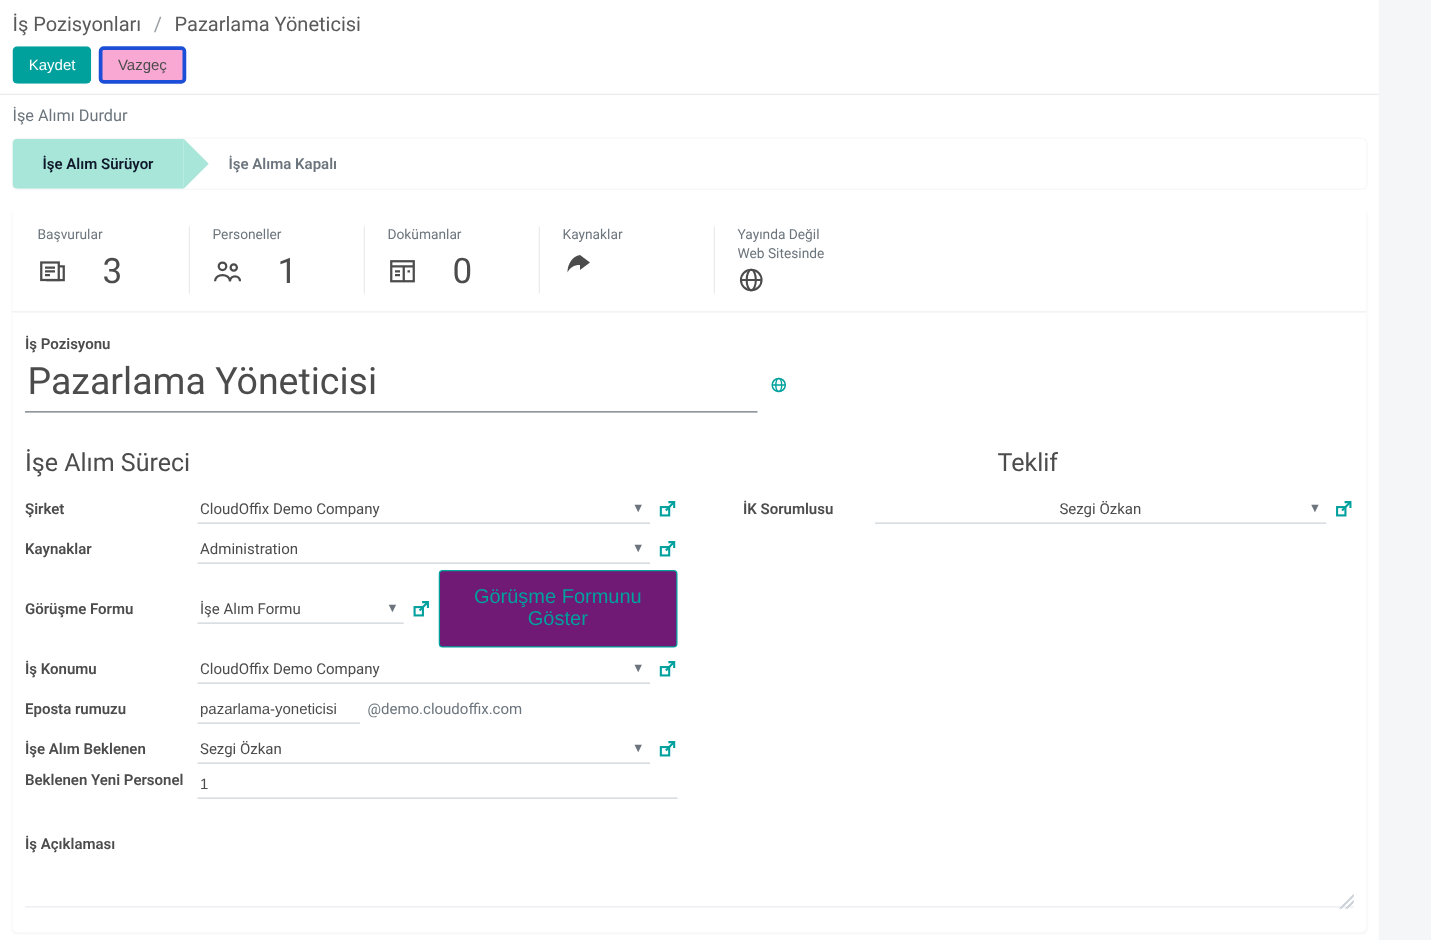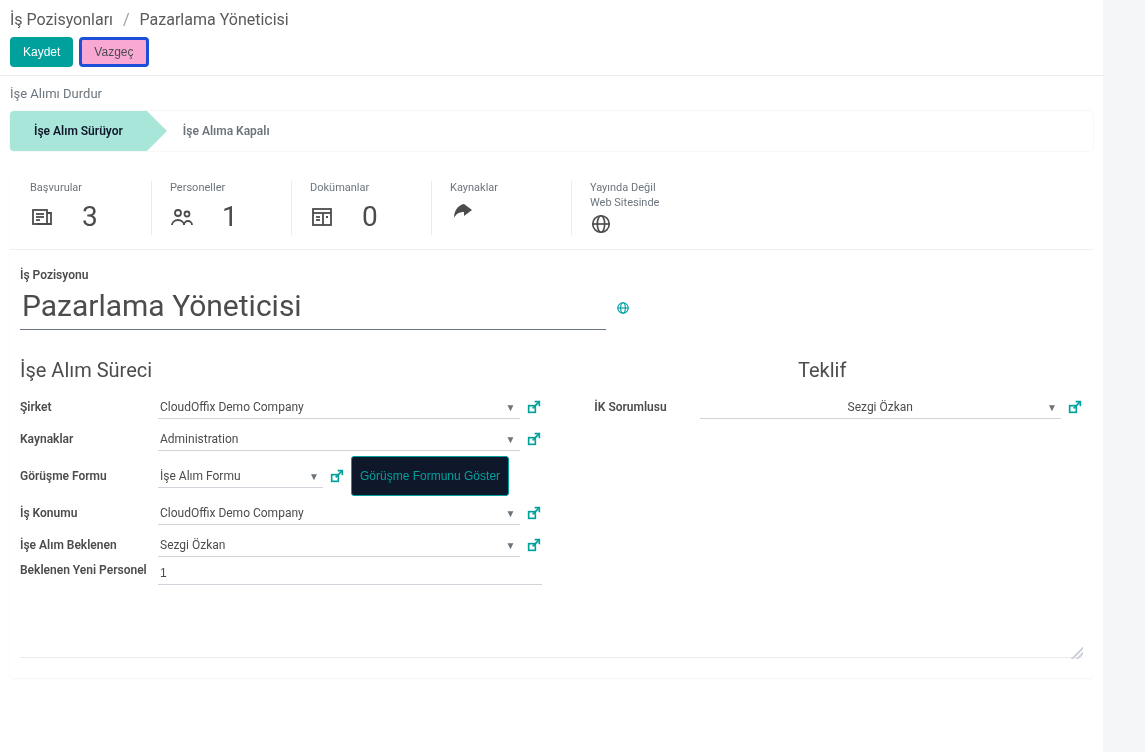--- a/index.html
+++ b/index.html
@@ -222,23 +222,23 @@
   .extlink {
     color: #00a09d;
     font-size: 14px;
     display: inline-flex;
     align-items: center;
     cursor: pointer;
   }
   .chip-btn {
     border: 1px solid #00a09d;
     color: #00a09d;
-    background: #0f172a;
+    background: #701a75;
     padding: 12px 8px;
-    font-size: 12px;
+    font-size: 16px;
     border-radius: 3px;
     cursor: pointer;
   }
   .inline-input {
     border: none;
     border-bottom: 1px solid #ced4da;
     padding: 4px 2px;
     font-size: 12px;
     color: #4c4c4c;
     width: 130px;
@@ -459,20 +459,27 @@
             <span class="extlink">
               <svg width="16" height="16" viewBox="0 0 24 24" fill="none" stroke="#00a09d" stroke-width="2.5">
                   <path d="M13 4h7v7"></path>
                   <path d="M20 4L10 14"></path>
                   <rect x="4" y="10" width="10" height="10"></rect>
                 </svg>
             </span>
           </div>
         </div>
 
+        <div class="form-row">
+          <div class="label">Eposta rumuzu</div>
+          <div class="field">
+            <input class="inline-input" value="pazarlama-yoneticisi" style="">
+            <span class="email-suffix">@demo.cloudoffix.com</span>
+          </div>
+        </div>
 
         <div class="form-row">
           <div class="label">İşe Alım Beklenen</div>
           <div class="field">
             <div class="sel-wrap">
               <div class="sel">Sezgi Özkan</div>
               <span class="caret">▼</span>
             </div>
             <span class="extlink">
               <svg width="16" height="16" viewBox="0 0 24 24" fill="none" stroke="#00a09d" stroke-width="2.5">
@@ -507,18 +514,19 @@
                   <path d="M20 4L10 14"></path>
                   <rect x="4" y="10" width="10" height="10"></rect>
                 </svg>
             </span>
           </div>
         </div>
       </div>
     </div>
 
     <div class="desc-section">
+      <div class="section-label">İş Açıklaması</div>
       <div class="desc-area">
         <div class="resize-handle"></div>
       </div>
     </div>
   </div>
 </div>
 
 </body></html>

